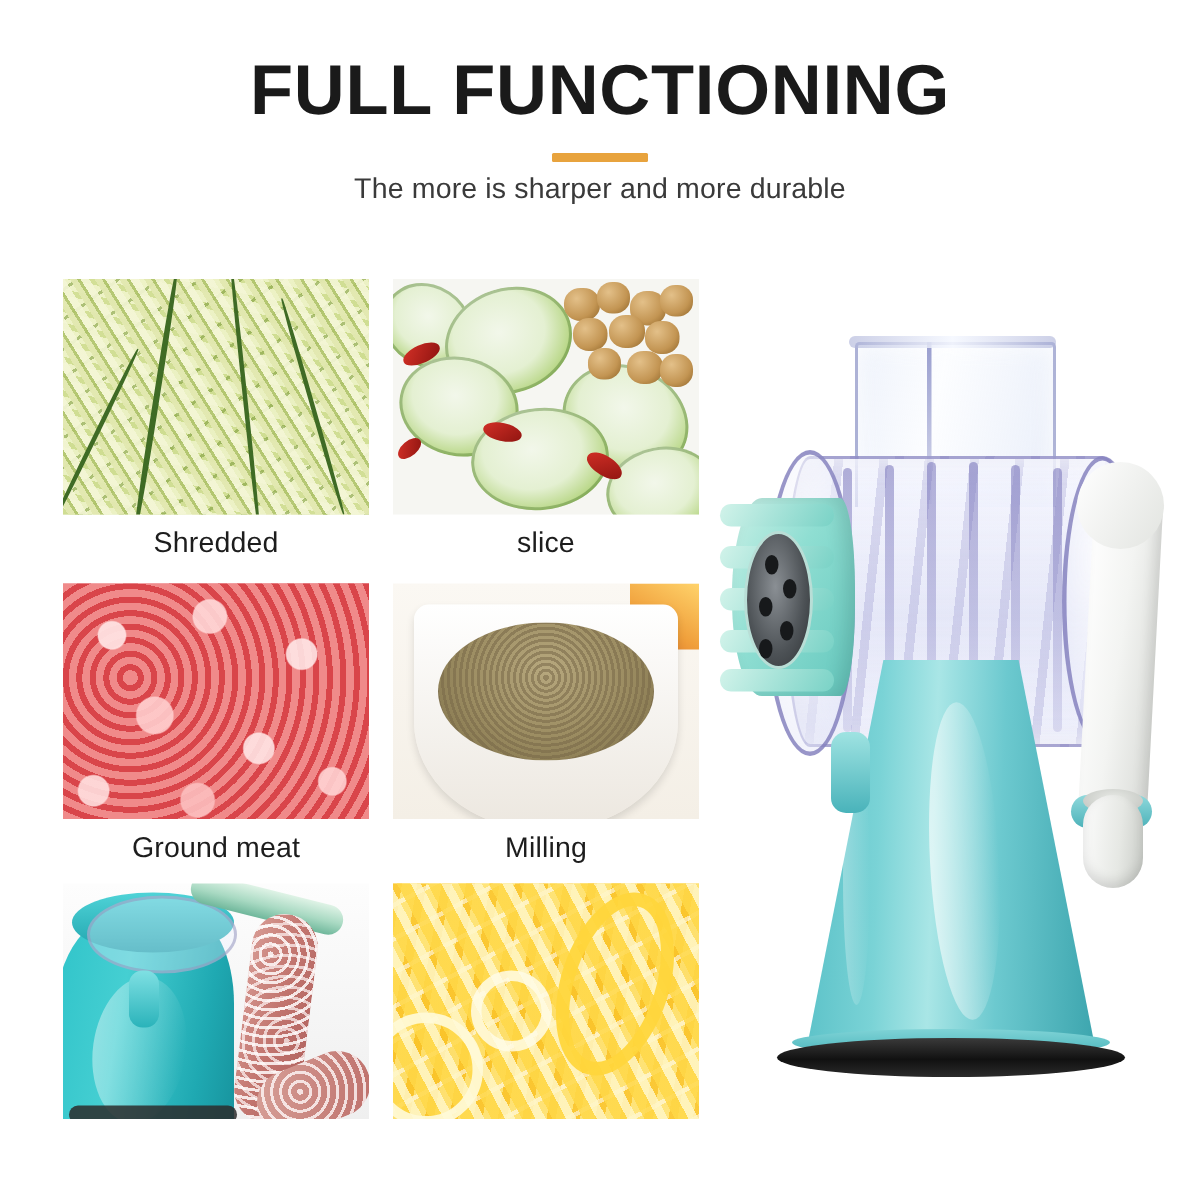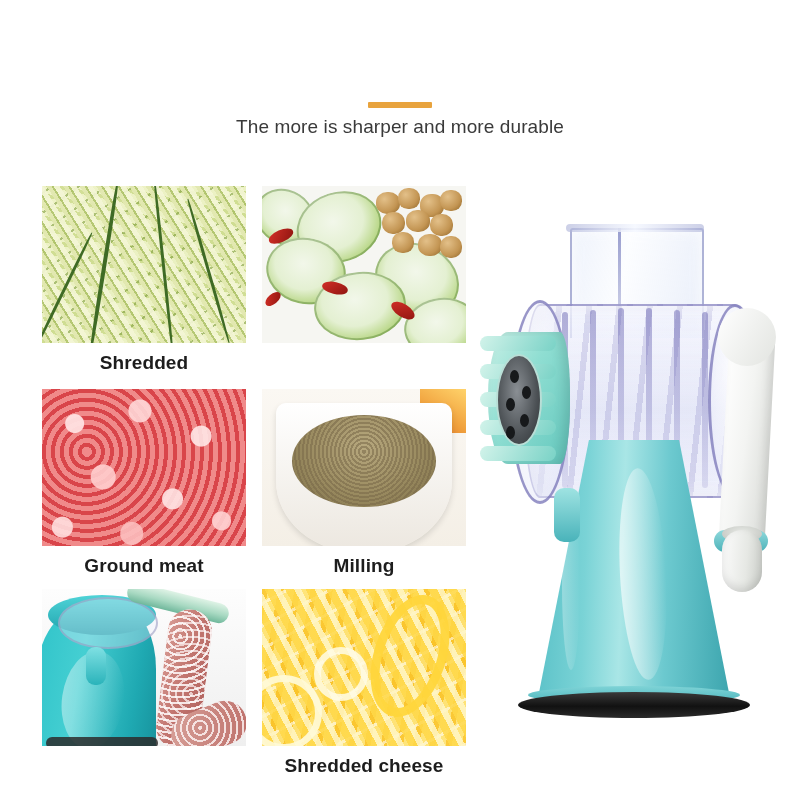--- a/index.html
+++ b/index.html
@@ -40,21 +40,21 @@
   .cell.r0{top:0;}
   .cell.r1{top:203px;}
   .cell.r2{top:403px;}
 
   .thumb{
     position:relative;width:204px;height:157px;
     overflow:hidden;background:#f3f3f0;
   }
   .cap{
     display:block;width:204px;text-align:center;
-    font-size:19px;font-weight:700;color:#1d1d1d;
+    font-size:19px;font-weight:400;color:#1d1d1d;
     margin-top:9px;letter-spacing:.1px;
   }
 
   
   .t-shred{
     background:
       repeating-linear-gradient(58deg,
         rgba(255,255,255,.0) 0 3px,
         rgba(226,232,176,.95) 3px 7px,
         rgba(176,196,108,.9) 7px 9px,
@@ -345,20 +345,21 @@
     position:absolute;left:244px;top:330px;width:54px;height:22px;
     border-radius:11px;
     background:linear-gradient(180deg,#8fd9dc,#4db2b9);
   }
 </style>
 </head>
 <body>
 
 <div class="page">
 
+  <div class="headline">FULL FUNCTIONING</div>
 
   <div class="rule"></div>
 
   <div class="subhead">The more is sharper and more durable</div>
 
   <div class="grid">
 
     <div class="cell c0 r0">
       <div class="thumb t-shred">
         <span class="dark-strand s1"></span>
@@ -387,20 +388,21 @@
           <span class="nut" style="left:56px;top:26px;width:23px;height:22px;"></span>
           <span class="nut" style="left:18px;top:44px;width:22px;height:21px;"></span>
           <span class="nut" style="left:44px;top:46px;width:24px;height:22px;"></span>
           <span class="nut" style="left:66px;top:48px;width:22px;height:22px;"></span>
         </span>
         <span class="goji g1"></span>
         <span class="goji g2"></span>
         <span class="goji g3"></span>
         <span class="goji g4"></span>
       </div>
+      <span class="cap">slice</span>
     </div>
 
     <div class="cell c1 r1">
       <div class="thumb t-mill">
         <span class="mill-corner"></span>
         <span class="bowl"></span>
         <span class="powder"></span>
       </div>
       <span class="cap">Milling</span>
     </div>
@@ -423,21 +425,20 @@
         <span class="sausage2"></span>
       </div>
     </div>
 
     <div class="cell c1 r2">
       <div class="thumb t-cheese">
         <span class="curl cu1"></span>
         <span class="curl cu2"></span>
         <span class="curl cu3"></span>
       </div>
-      <span class="cap">Shredded cheese</span>
     </div>
 
   </div>
 
   <div class="product">
 
     <span class="hopper"></span>
     <span class="hopper-div"></span>
     <span class="hopper-lip"></span>
 

